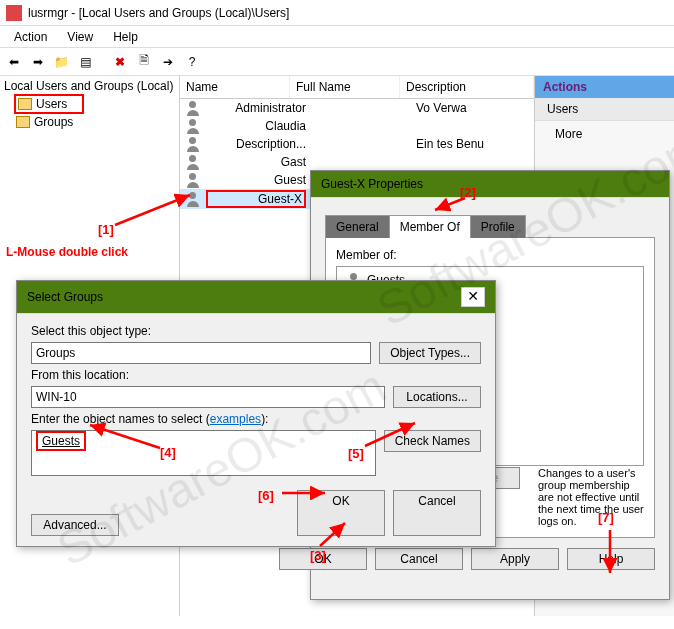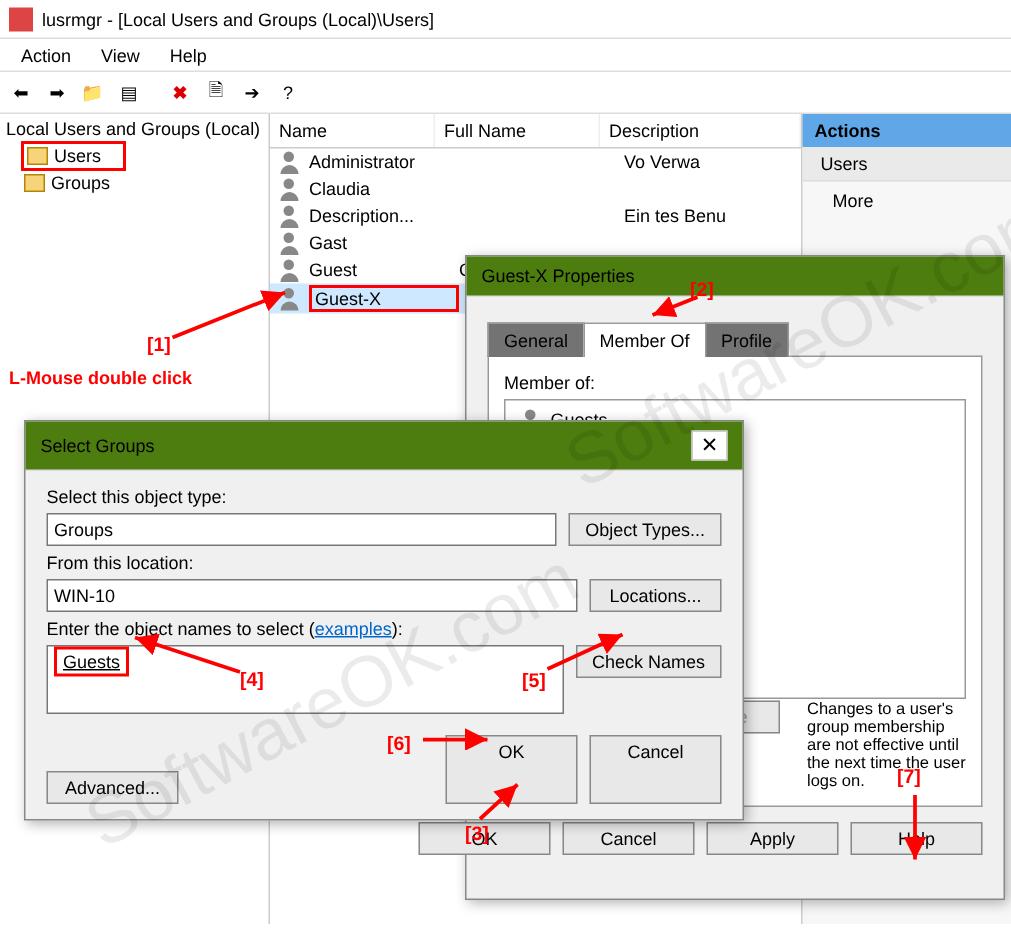--- a/index.html
+++ b/index.html
@@ -10,27 +10,27 @@
   .menubar span { padding: 2px 10px; cursor: default; }
   .toolbar { height: 28px; display: flex; align-items: center; padding: 0 4px; border-bottom: 1px solid #ddd; gap: 4px; }
   .tbtn { width: 20px; height: 20px; display: inline-flex; align-items: center; justify-content: center; border: 1px solid transparent; }
   .main { display: flex; height: 540px; }
   .treepane { width: 180px; border-right: 1px solid #ccc; padding: 2px; }
   .treeitem { display: flex; align-items: center; padding: 1px 2px; }
   .treeitem .folder { width: 14px; height: 12px; background: #f6d479; border: 1px solid #b38600; margin-right: 4px; }
   .listpane { flex: 1; position: relative; }
   .listheader { display: flex; border-bottom: 1px solid #ccc; background: #fff; }
   .listheader div { padding: 4px 6px; border-right: 1px solid #eee; }
-  .listrow { display: flex; padding: 1px 6px; align-items: center; }
+  .listrow { display: flex; padding: 1px 6px; align-items: center; text-align: right; }
   .listrow.selected { background: #cde8ff; }
   .usericon { width: 16px; height: 16px; margin-right: 4px; display: inline-block; position: relative; }
   .usericon::before { content: ""; position: absolute; top: 1px; left: 3px; width: 7px; height: 7px; border-radius: 50%; background: #888; }
   .usericon::after { content: ""; position: absolute; bottom: 0; left: 1px; width: 12px; height: 6px; border-radius: 6px 6px 0 0; background: #888; }
   .actionspane { width: 140px; border-left: 1px solid #ccc; background: #f7f7f7; }
-  .actionshdr { background: #5fa7e6; color: #000000; padding: 4px 8px; font-weight: bold; }
+  .actionshdr { background: #5fa7e6; color: #701a75; padding: 4px 8px; font-weight: bold; }
   .actionssub { background: #eaeaea; padding: 4px 12px; border-bottom: 1px solid #ddd; }
   .redbox { border: 2px solid #ff0000; }
   .greenbox { border: 2px solid #00b400; margin-top: 24px; }
   .annot { position: absolute; color: #ff0000; font-weight: bold; font-size: 13px; pointer-events: none; z-index: 500; }
 
   .dlg { position: absolute; background: #f0f0f0; border: 1px solid #888; box-shadow: 2px 2px 8px rgba(0,0,0,.3); }
   .dlg-title { background: #4d7c0f; padding: 6px 10px; border-bottom: 1px solid #ddd; display: flex; justify-content: space-between; align-items: center; }
   .dlg-close { width: 24px; height: 20px; text-align: center; font-size: 14px; border: 1px solid #ccc; background: #fff; }
   .dlg-body { padding: 10px 14px; }
   .fld { display: flex; align-items: center; margin: 4px 0; gap: 8px; }

